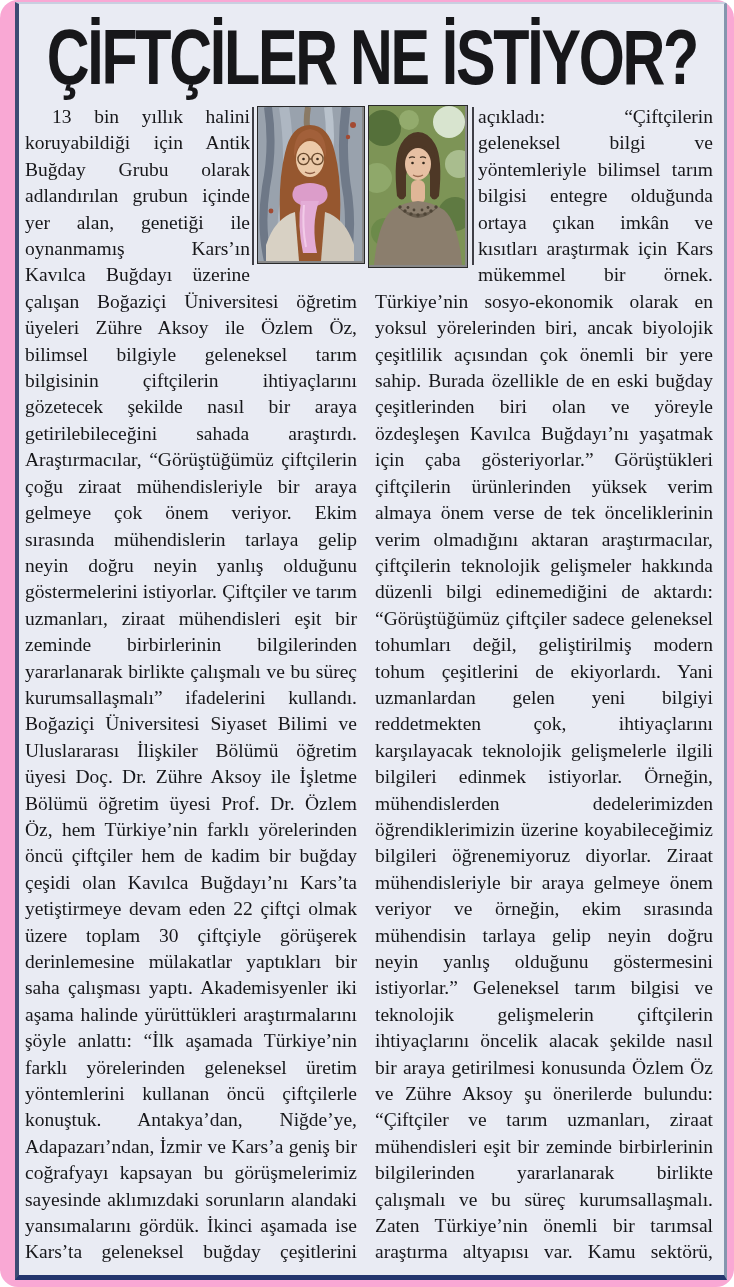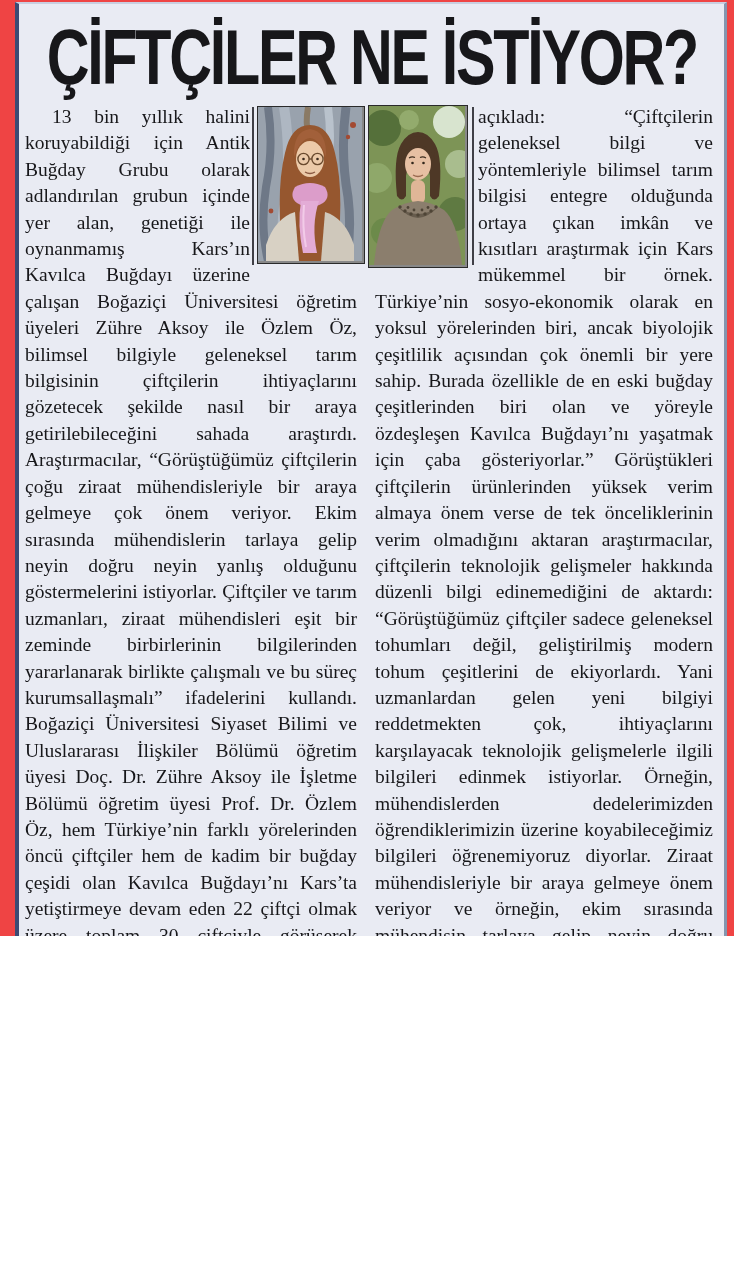--- a/index.html
+++ b/index.html
@@ -1,16 +1,16 @@
 <!DOCTYPE html>
 <html><head>
 <meta charset="utf-8">
 <style>
   html,body{margin:0;padding:0;background:#ffffff;}
-  .sheet{position:relative;width:734px;height:936px;background:#ef4444;overflow:hidden;}
+  .sheet{position:relative;width:734px;height:1287px;background:#f9a8d4;overflow:hidden;border-radius:18px;}
   .frame{position:absolute;left:15px;top:2px;width:712px;height:1278px;box-sizing:border-box;
          background:#e9ebf3;
          border-left:4px solid #3d4b73;border-right:3px solid #8496ae;
          border-top:2px solid #c9cfe0;border-bottom:5px solid #24356d;}
   .headline-row{position:absolute;top:8px;left:0;right:0;height:90px;
                 display:flex;justify-content:center;align-items:center;overflow:hidden;}
   .headline{font-family:"Liberation Sans",sans-serif;font-weight:bold;font-size:78px;
             letter-spacing:-3px;line-height:1;margin:0;color:#17171a;white-space:nowrap;
             transform:scaleX(0.76);transform-origin:center;}
   .body{position:absolute;top:100px;left:0;right:0;bottom:10px;overflow:hidden;

